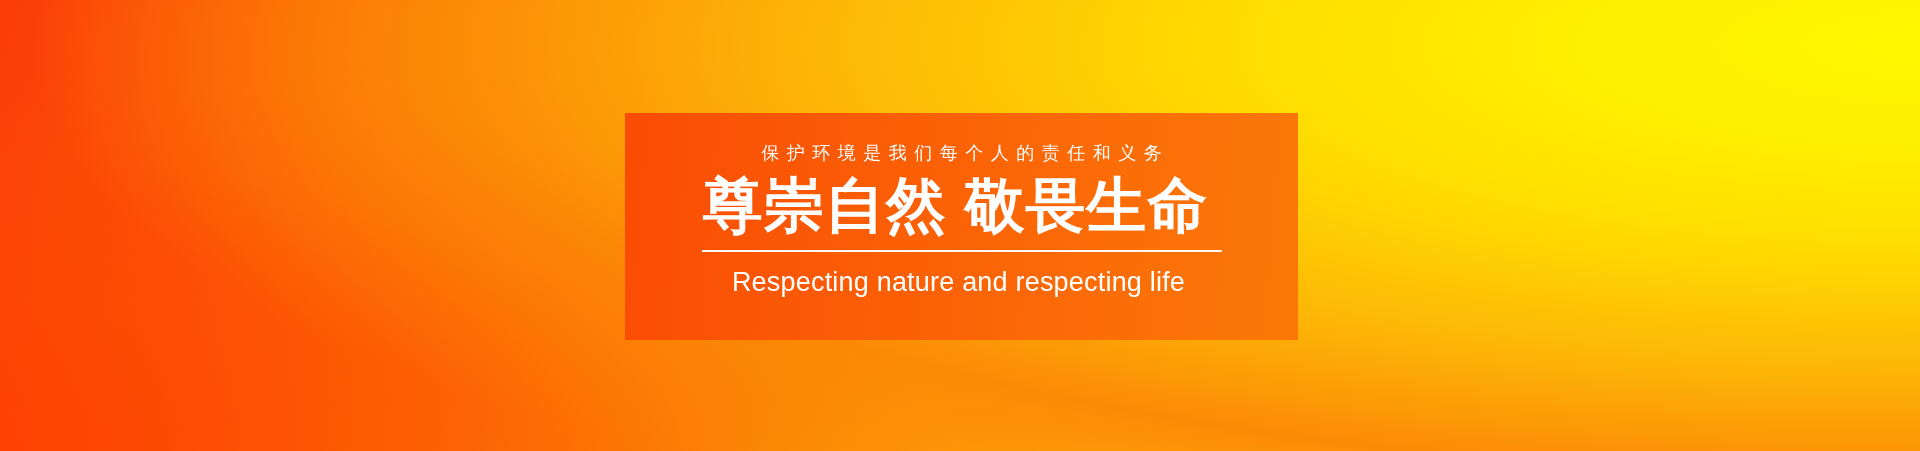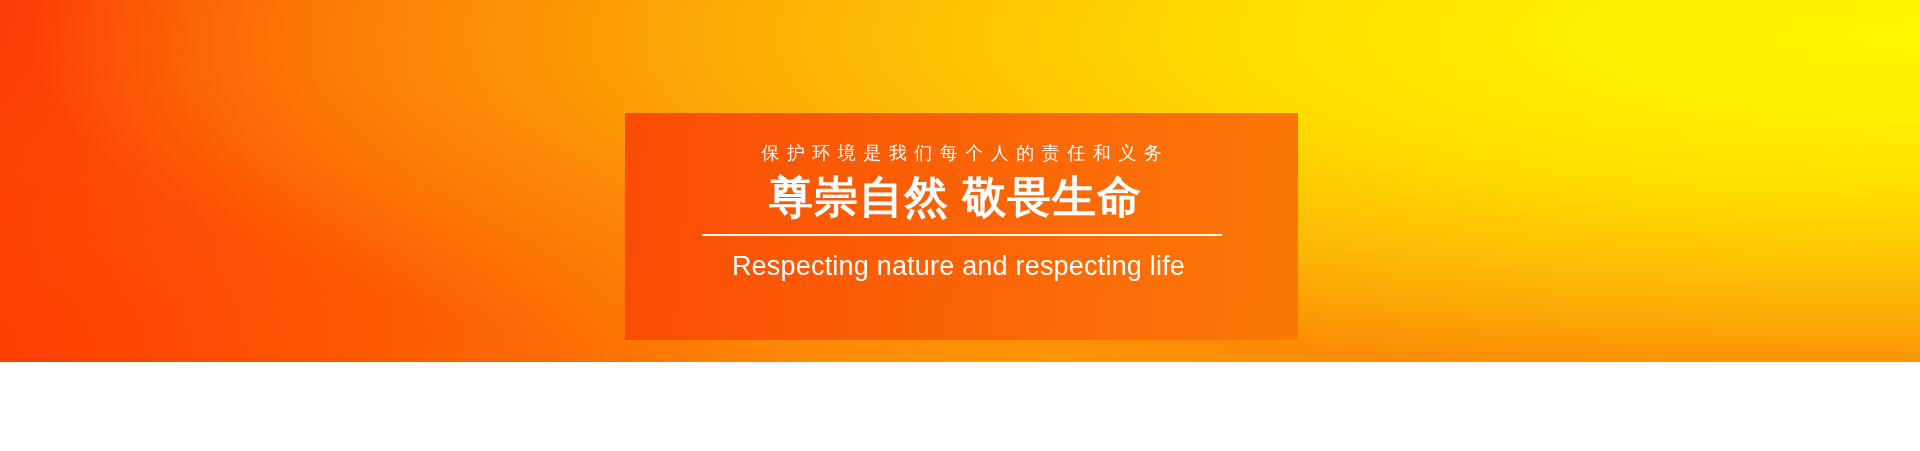--- a/index.html
+++ b/index.html
@@ -11,21 +11,21 @@
     width: 1920px;
     height: 451px;
     overflow: hidden;
     font-family: "Liberation Sans", "DejaVu Sans", sans-serif;
   }
 
   
   .banner {
     position: relative;
     width: 1920px;
-    height: 362px;
+    height: 451px;
     overflow: hidden;
     background:
       radial-gradient(ellipse 120% 150% at 100% 10%,
                       #FFF700 0%,
                       #FFF000 14%,
                       #FFDC00 30%,
                       #FDB607 48%,
                       #FC8A06 64%,
                       rgba(252,110,4,0) 82%),
       linear-gradient(108deg,
@@ -82,21 +82,21 @@
     font-weight: 400;
     letter-spacing: 7.5px;
     text-indent: 7.5px;
     line-height: 1;
     white-space: nowrap;
     margin: 0;
   }
 
   .headline {
     color: #FFFFFF;
-    font-size: 44px;
+    font-size: 60px;
     font-weight: 700;
     letter-spacing: 1px;
     line-height: 1.02;
     white-space: nowrap;
     margin: 13px 12px 0 0;
   }
 
   .divider {
     width: 520px;
     height: 2px;

